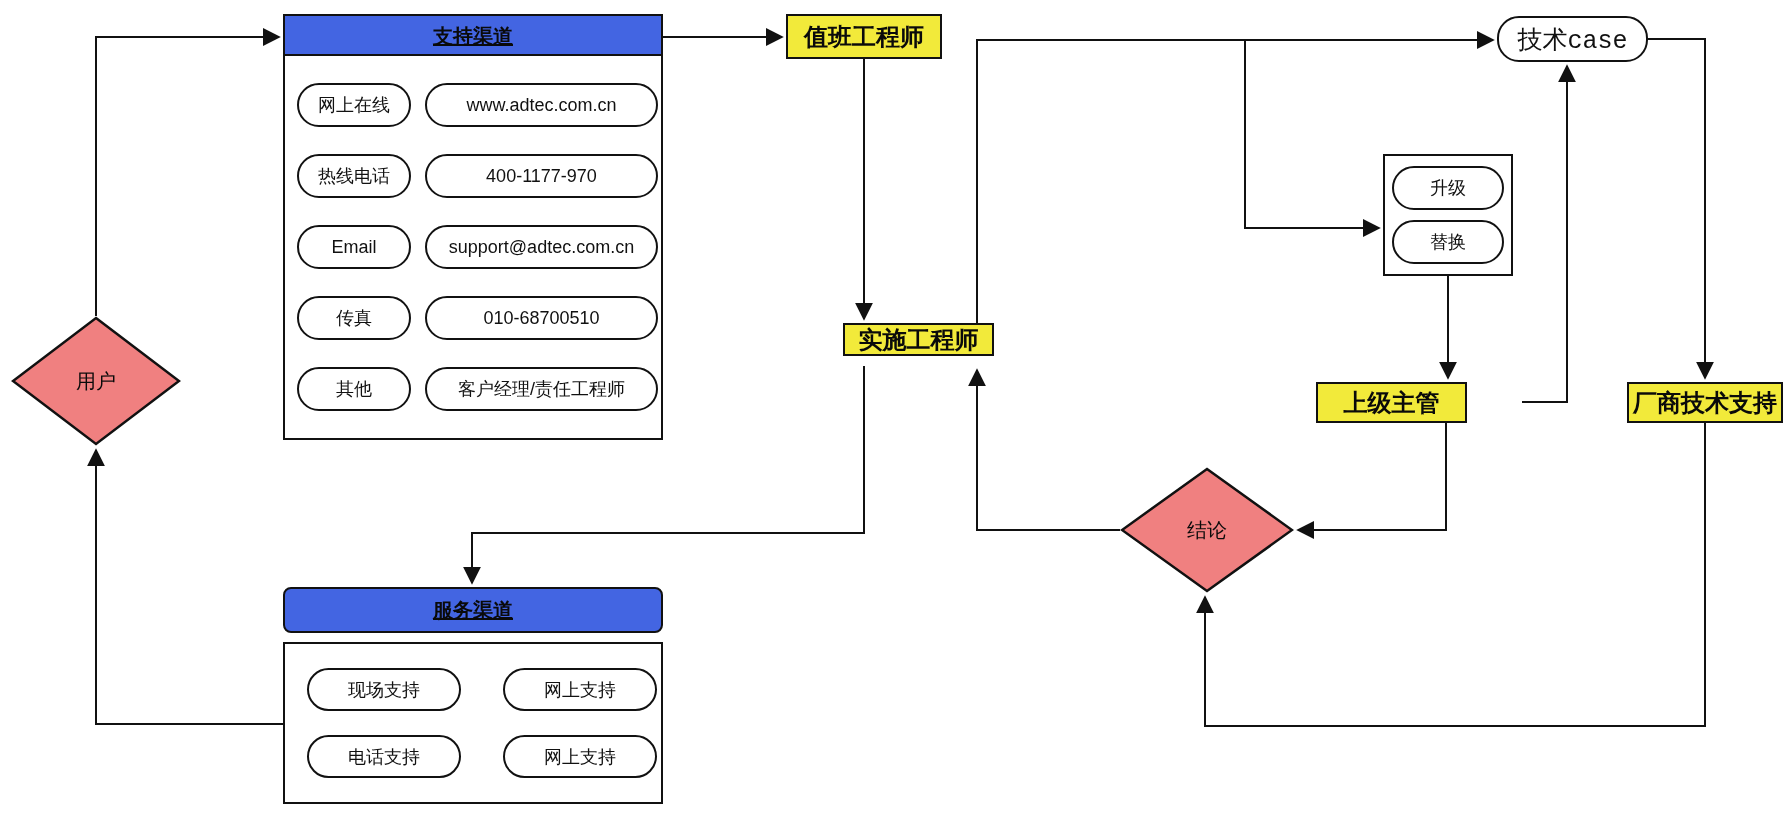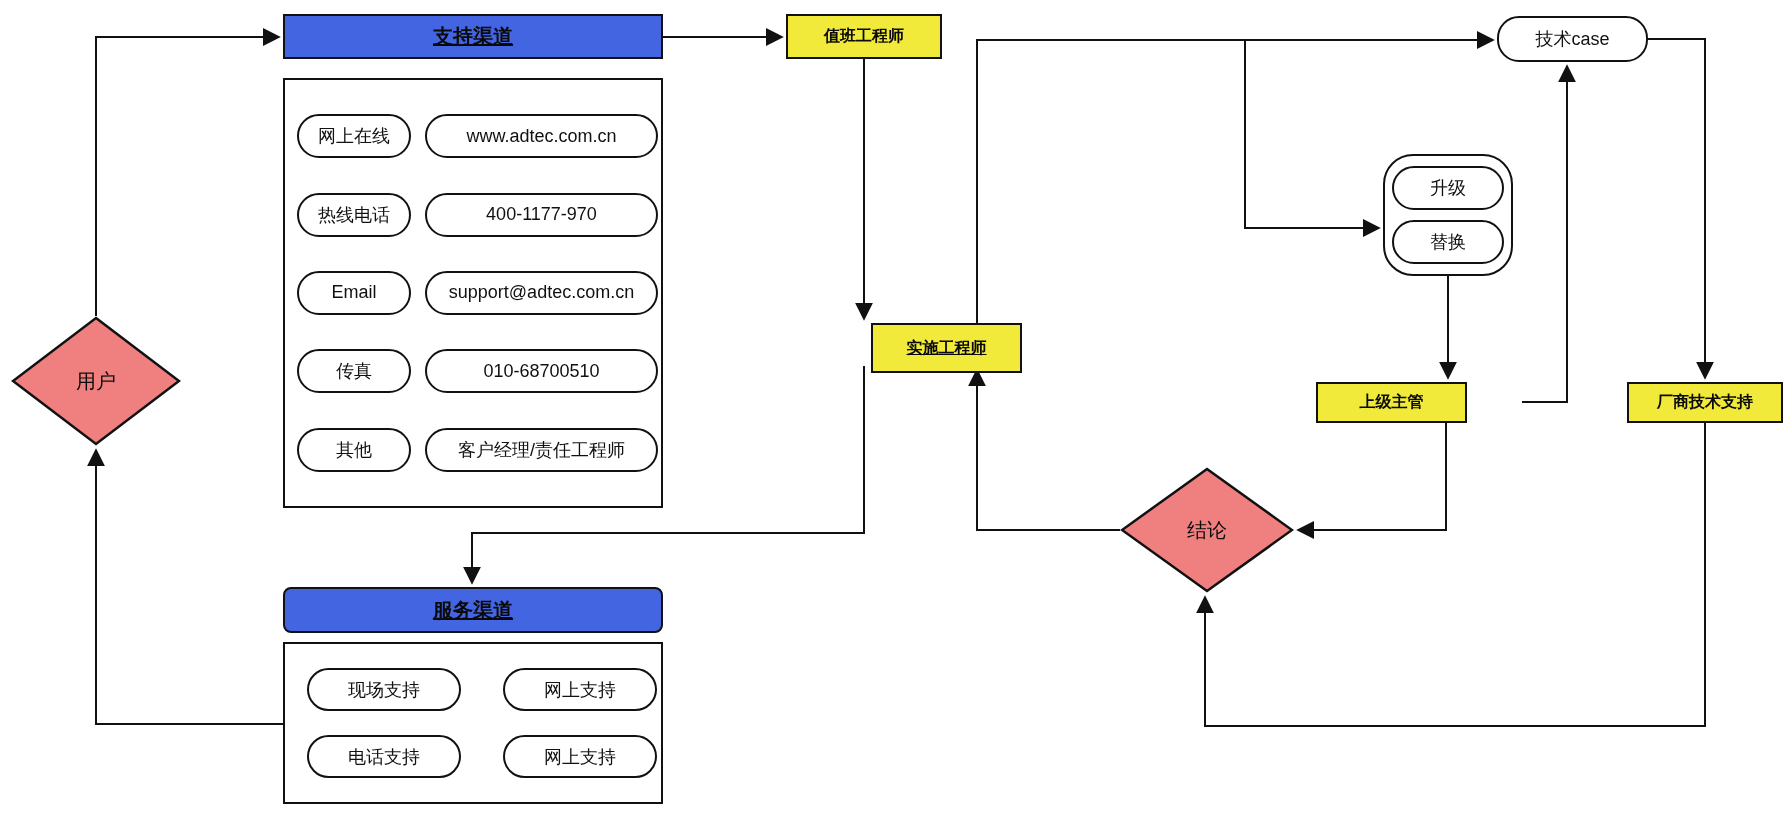--- a/index.html
+++ b/index.html
@@ -21,49 +21,50 @@
   .header-blue {
     background: #4365e2;
     border: 2px solid #111;
     display: flex; align-items: center; justify-content: center;
     font-weight: bold; font-size: 20px; color: #0a0a0a; text-decoration: underline;
   }
   .box-yellow {
     background: #f2ea3a;
     border: 2px solid #111;
     display: flex; align-items: center; justify-content: center;
-    font-weight: bold; font-size: 16px; color: #0a0a0a;
+    font-weight: bold; font-size: 24px; color: #0a0a0a;
   }
   .panel {
     background: #ffffff;
     border: 2px solid #111;
   }
   .rounded-rect {
     background: #ffffff;
     border: 2px solid #111;
     border-radius: 22px;
     display: flex; align-items: center; justify-content: center;
-    font-size: 18px;
+    font-size: 25px;
+    font-family: Liberation Mono, monospace;
   }
   .pill {
     background: #ffffff;
     border: 2px solid #111;
     border-radius: 999px;
     display: flex; align-items: center; justify-content: center;
     font-size: 18px;
     white-space: nowrap;
     box-sizing: border-box;
     height: 44px;
   }
   .support-panel { display: flex; flex-direction: column; justify-content: space-evenly; }
   .channel-row { display: flex; align-items: center; padding-left: 12px; }
   .channel-type { width: 114px; }
   .channel-value { width: 233px; margin-left: 14px; }
 
-  .escalation-panel { display: flex; flex-direction: column; justify-content: space-evenly; align-items: center; border-radius: 30px; }
+  .escalation-panel { display: flex; flex-direction: column; justify-content: space-evenly; align-items: center; }
   .escalation-pill { width: 112px; }
 
   .service-panel { display: flex; flex-direction: column; justify-content: space-evenly; }
   .service-row { display: flex; padding-left: 22px; }
   .service-pill { width: 154px; height: 43px; }
   .service-pill + .service-pill { margin-left: 42px; }
 
   .diamond { display: block; }
   .diamond svg { position: absolute; inset: 0; }
   .diamond-label {
@@ -104,21 +105,21 @@
     <svg width="170" height="130" viewBox="0 0 170 130">
       <polygon points="85,2 168,65 85,128 2,65" fill="#f08080" stroke="#111" stroke-width="2.5"></polygon>
     </svg>
     <span class="diamond-label">用户</span>
   </div>
 
   <div class="node header-blue" style="left:283px; top:14px; width:380px; height:45px;">
     <span>支持渠道</span>
   </div>
 
-  <div class="node panel support-panel" style="left:283px; top:78px; width:380px; height:430px;">
+  <div class="node panel support-panel" style="left:283px; top:54px; width:380px; height:386px;">
     <div class="channel-row">
       <div class="pill channel-type">网上在线</div>
       <div class="pill channel-value">www.adtec.com.cn</div>
     </div>
     <div class="channel-row">
       <div class="pill channel-type">热线电话</div>
       <div class="pill channel-value">400-1177-970</div>
     </div>
     <div class="channel-row">
       <div class="pill channel-type">Email</div>
@@ -131,21 +132,21 @@
     <div class="channel-row">
       <div class="pill channel-type">其他</div>
       <div class="pill channel-value">客户经理/责任工程师</div>
     </div>
   </div>
 
   <div class="node box-yellow" style="left:786px; top:14px; width:156px; height:45px;">
     <span>值班工程师</span>
   </div>
 
-  <div class="node box-yellow" style="left:871px; top:323px; width:151px; height:50px;text-decoration:underline;">
+  <div class="node box-yellow" style="left:843px; top:323px; width:151px; height:33px;">
     <span>实施工程师</span>
   </div>
 
   <div class="node rounded-rect" style="left:1497px; top:16px; width:151px; height:46px;">
     <span>技术case</span>
   </div>
 
   <div class="node panel escalation-panel" style="left:1383px; top:154px; width:130px; height:122px;">
     <div class="pill escalation-pill">升级</div>
     <div class="pill escalation-pill">替换</div>

